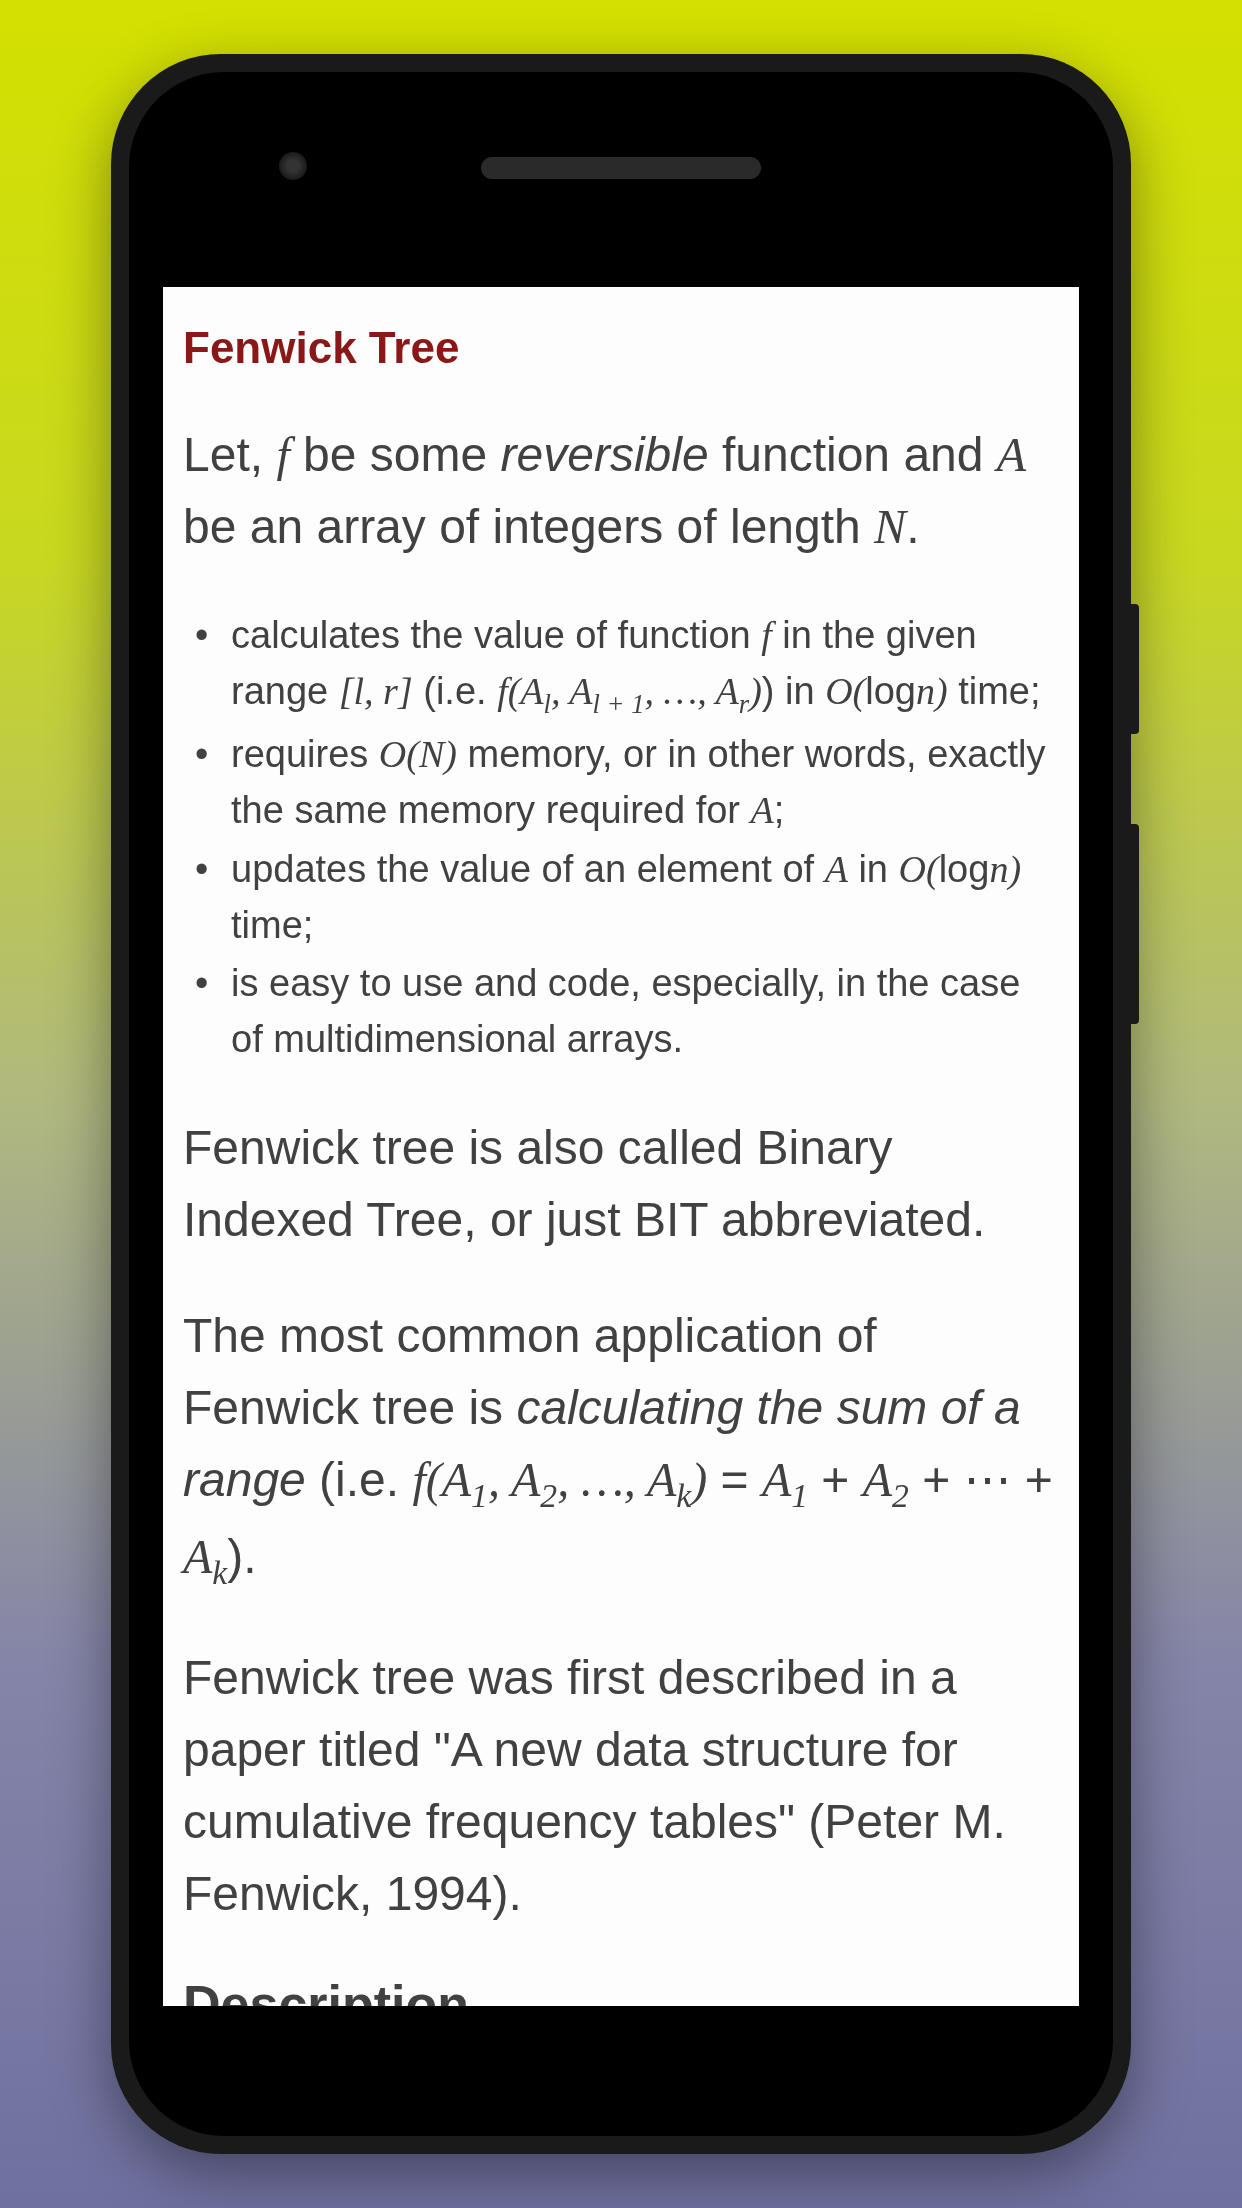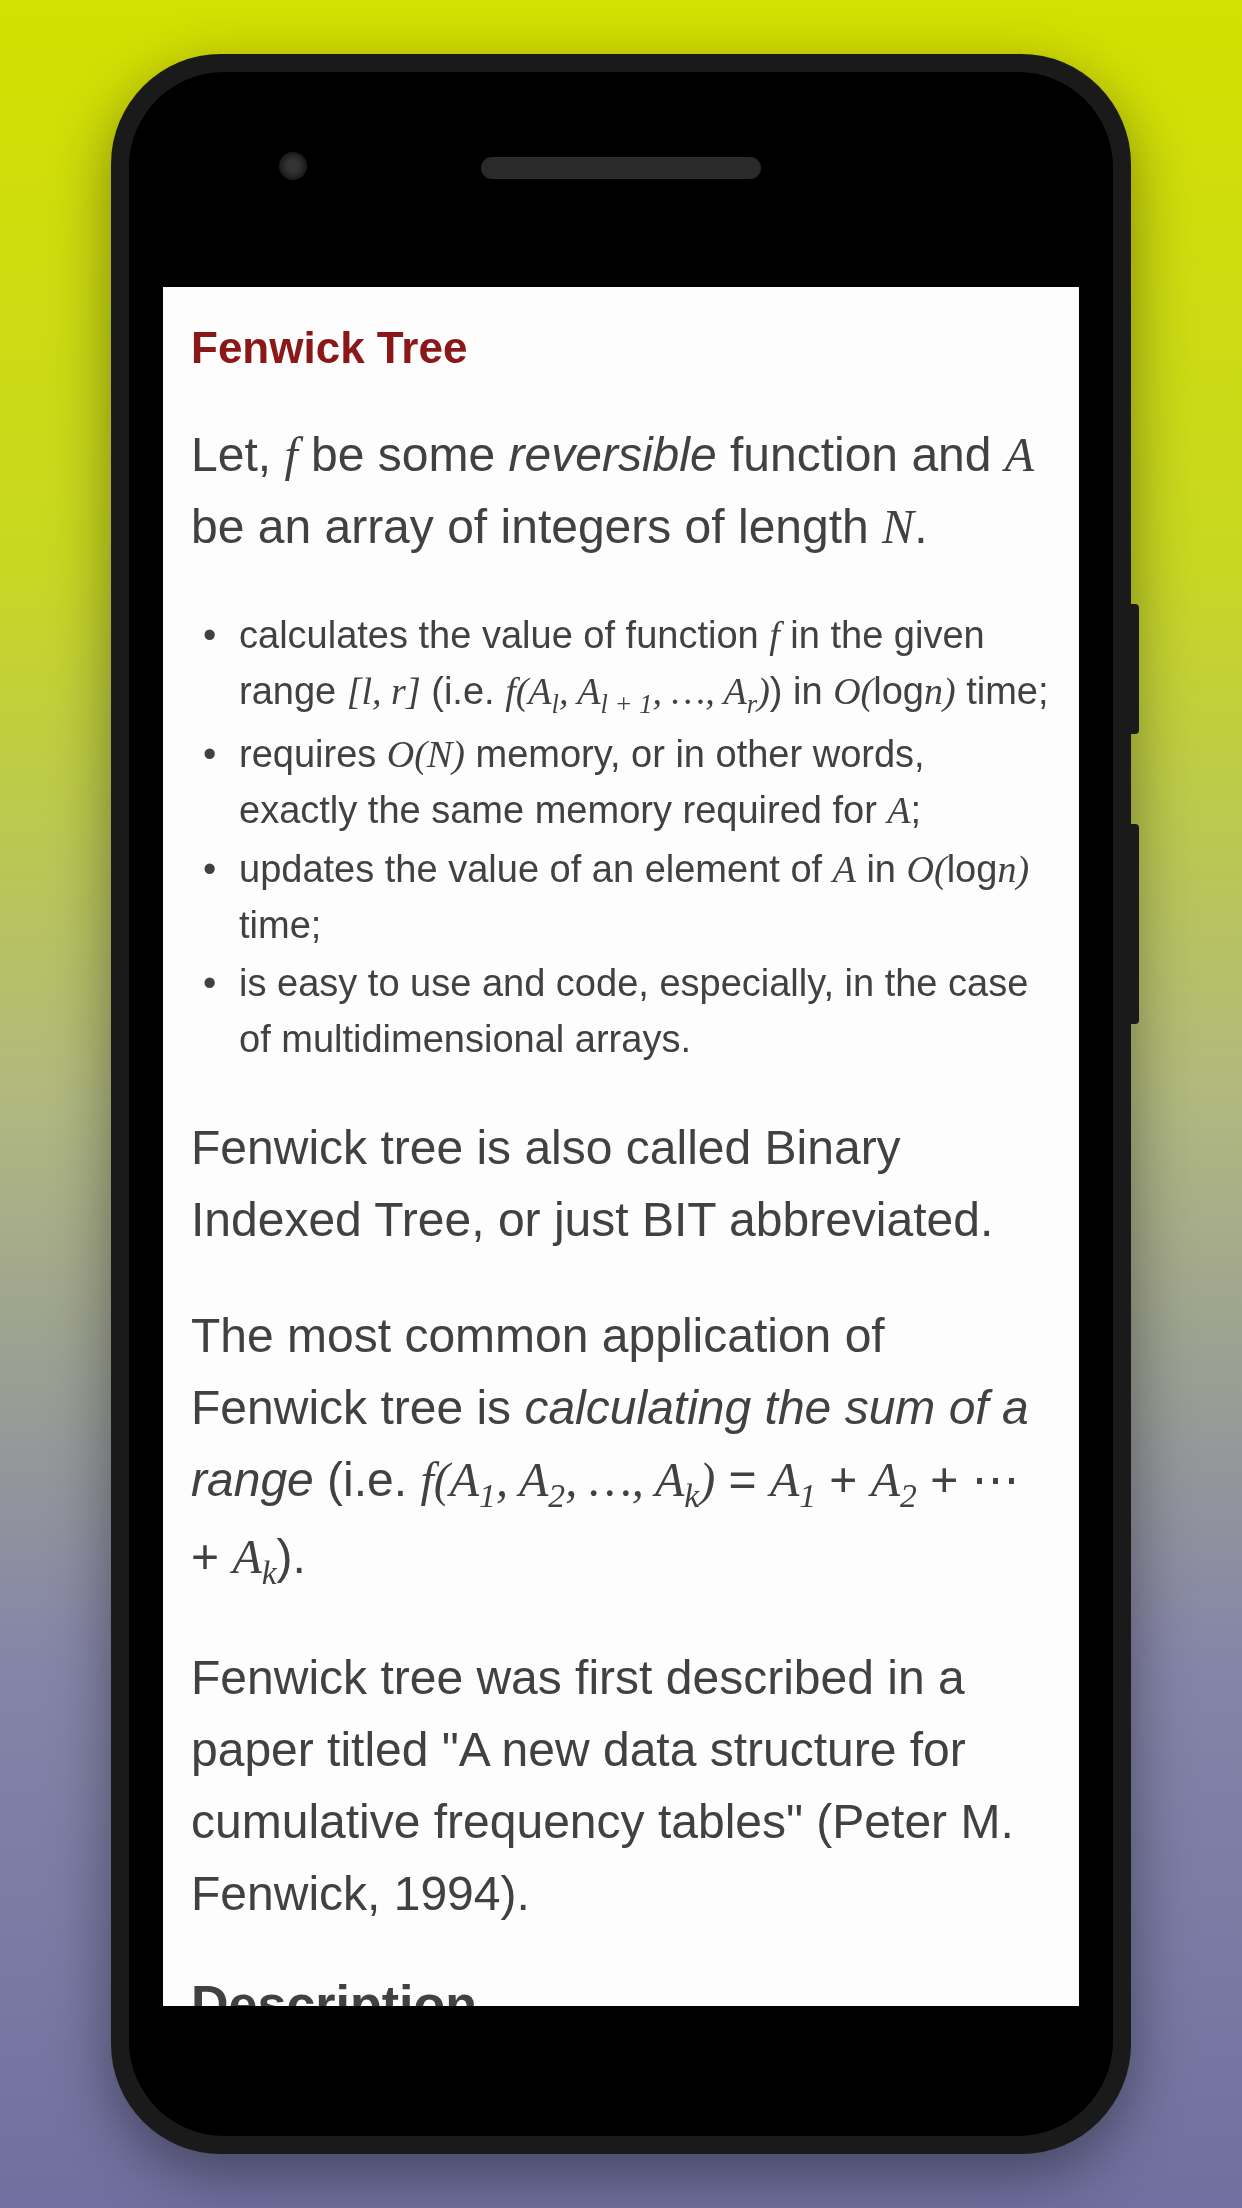--- a/index.html
+++ b/index.html
@@ -68,21 +68,21 @@
   position: absolute;
   top: 215px;
   left: 34px;
   right: 34px;
   bottom: 130px;
   background: #f5f5f5;
   overflow: hidden;
 }
 .content {
   background: #fdfdfd;
-  padding: 36px 28px;
+  padding: 36px 20px;
   height: 100%;
   overflow: hidden;
   color: #3a3a3a;
 }
 .title {
   color: #8b1818;
   font-size: 44px;
   font-weight: 700;
   margin-bottom: 46px;
 }

